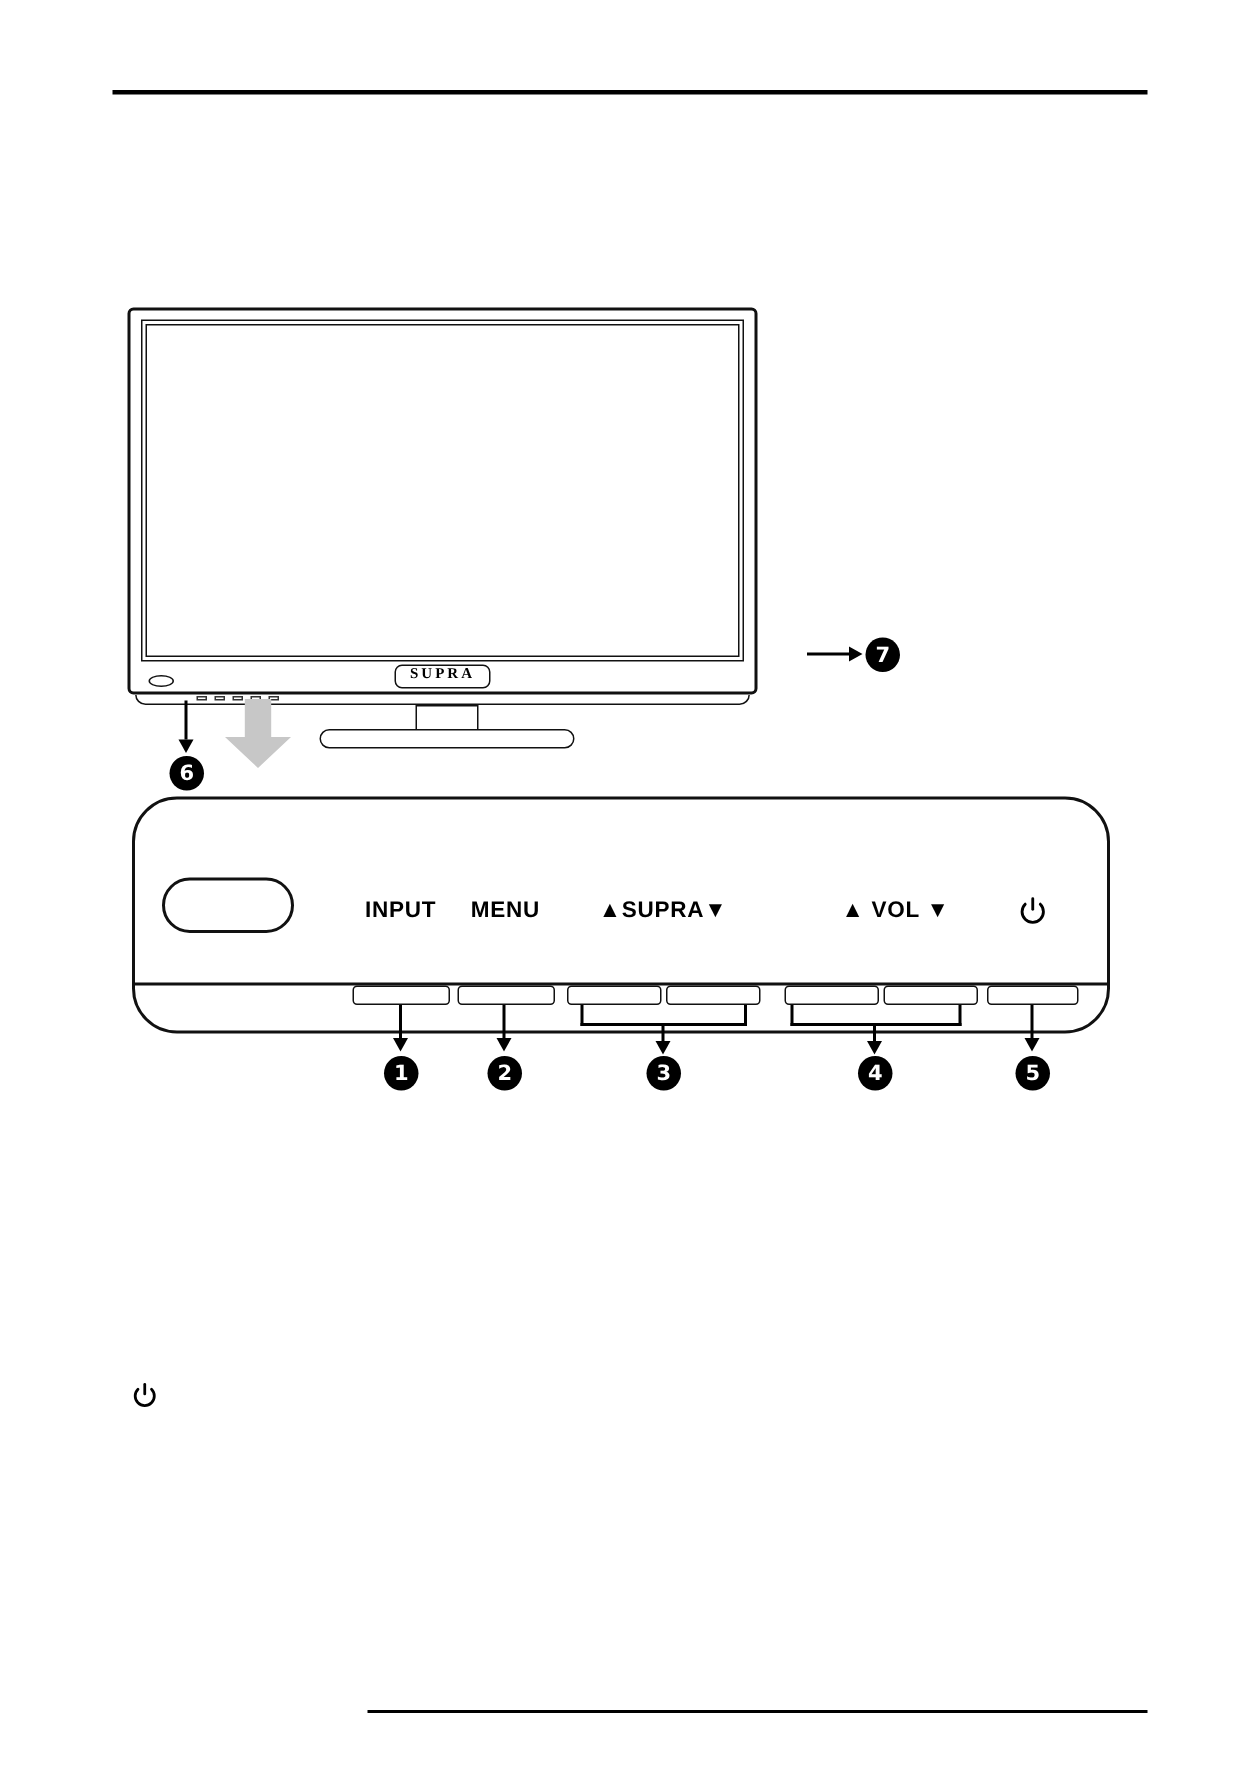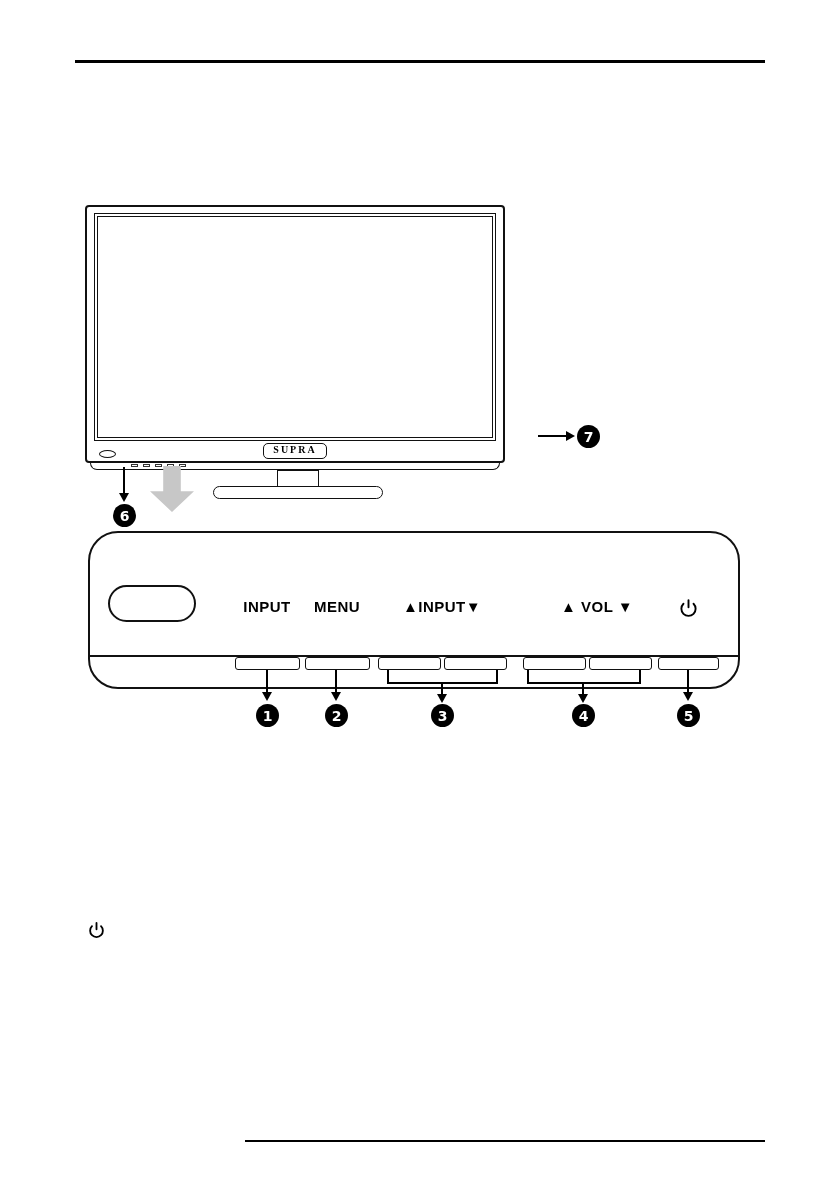--- a/index.html
+++ b/index.html
@@ -62,21 +62,21 @@
   <div class="hline" style="left:538px;top:435px;width:28px;"></div>
   <div class="arrow-right" style="left:566px;top:431px;"></div>
   <div class="badge" style="left:577px;top:425px;">7</div>
 
   <div class="abs" style="left:88px;top:531px;width:652px;height:158px;border:2px solid #111;border-radius:30px;background:#fff;">
 
     <div class="abs" style="left:18px;top:52px;width:88px;height:37px;border:2px solid #111;border-radius:19px;"></div>
 
     <div class="panel-label" style="left:137px;width:80px;">INPUT</div>
     <div class="panel-label" style="left:207px;width:80px;">MENU</div>
-    <div class="panel-label" style="left:292px;width:120px;">▲INPUT▼</div>
+    <div class="panel-label" style="left:292px;width:120px;">▲SUPRA▼</div>
     <div class="panel-label" style="left:447px;width:120px;">▲ VOL ▼</div>
     <div class="panel-label" style="left:586px;width:24px;">
       <svg width="19" height="20" viewBox="0 0 24 24" fill="none" stroke="#000" stroke-width="2.4" stroke-linecap="round" style="vertical-align:middle;">
         <path d="M18.36 6.64a9 9 0 1 1-12.73 0"></path>
         <line x1="12" y1="2" x2="12" y2="11"></line>
       </svg>
     </div>
 
     <div class="abs" style="left:0;right:0;top:122px;height:2px;background:#111;"></div>
 

